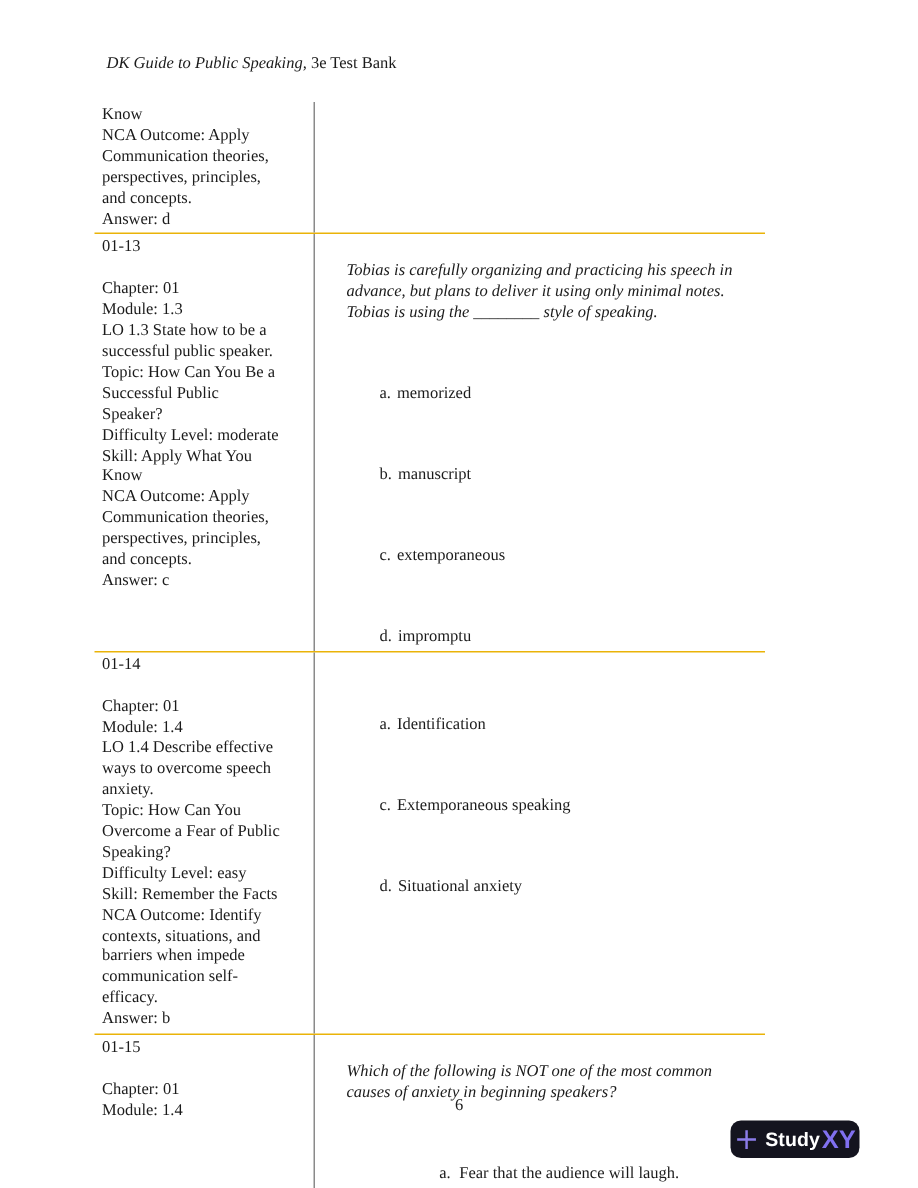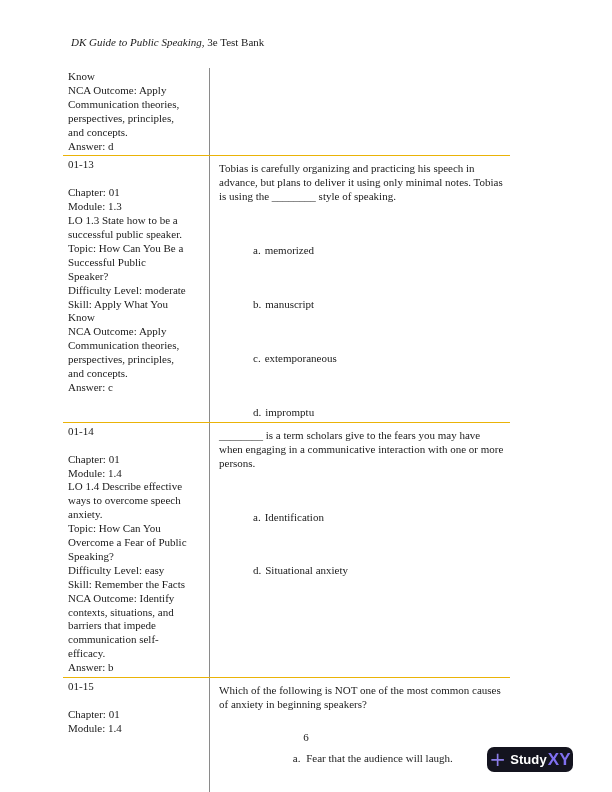--- a/index.html
+++ b/index.html
@@ -18,21 +18,21 @@
   .trow{display:flex;align-items:stretch;}
   .trow + .trow{border-top:1px solid #eab308;}
   .cell{box-sizing:border-box;padding-top:2px;padding-bottom:2px;}
   .cell.left{width:147px;border-right:1px solid #8a8a8a;padding-left:5px;padding-right:3px;flex-shrink:0;}
   .cell.right{flex:1;padding-left:5px;padding-right:2px;}
   .trow:nth-child(1){min-height:84px;}
   .trow:nth-child(2){min-height:238px;}
   .trow:nth-child(3){min-height:252px;}
   .trow:nth-child(4){min-height:70px;}
   .meta-line{white-space:nowrap;}
-  .question{margin:4px;}
+  .question{margin:16px;font-style:italic;}
   .option{padding-left:38px;margin-top:40px;}
   .option .om{margin-right:4px;}
   .option.tabbed{padding-left:17px;text-align:center;}
   .option.tabbed .om{display:inline-block;width:19px;margin-right:0;}
   .footer{
     position:absolute;left:0;top:731px;width:612px;text-align:center;
     font-size:11px;
   }
   .brand{
     position:absolute;left:487px;top:747px;width:86px;height:25px;
@@ -101,28 +101,28 @@
         <div class="meta-line">LO 1.4 Describe effective</div>
         <div class="meta-line">ways to overcome speech</div>
         <div class="meta-line">anxiety.</div>
         <div class="meta-line">Topic: How Can You</div>
         <div class="meta-line">Overcome a Fear of Public</div>
         <div class="meta-line">Speaking?</div>
         <div class="meta-line">Difficulty Level: easy</div>
         <div class="meta-line">Skill: Remember the Facts</div>
         <div class="meta-line">NCA Outcome: Identify</div>
         <div class="meta-line">contexts, situations, and</div>
-        <div class="meta-line">barriers that impede</div>
+        <div class="meta-line">barriers when impede</div>
         <div class="meta-line">communication self-</div>
         <div class="meta-line">efficacy.</div>
         <div class="meta-line">Answer: b</div>
       </div>
       <div class="cell right">
-        <div class="question">________ is a term scholars give to the fears you may have when engaging in a communicative interaction with one or more persons.</div>
         <div class="option"><span class="om">a.</span><span class="ot">Identification</span></div>
+        <div class="option"><span class="om">c.</span><span class="ot">Extemporaneous speaking</span></div>
         <div class="option"><span class="om">d.</span><span class="ot">Situational anxiety</span></div>
       </div>
     </div>
     <div class="trow">
       <div class="cell left">
         <div class="meta-line">01-15</div>
         <div class="meta-line">&nbsp;</div>
         <div class="meta-line">Chapter: 01</div>
         <div class="meta-line">Module: 1.4</div>
       </div>

